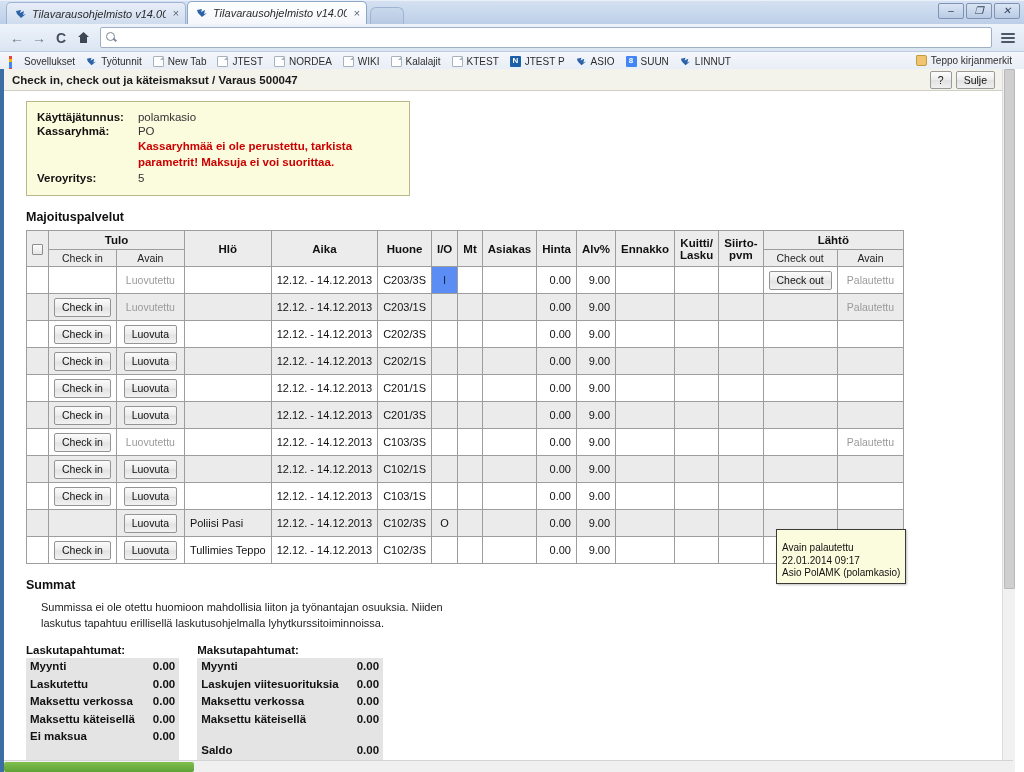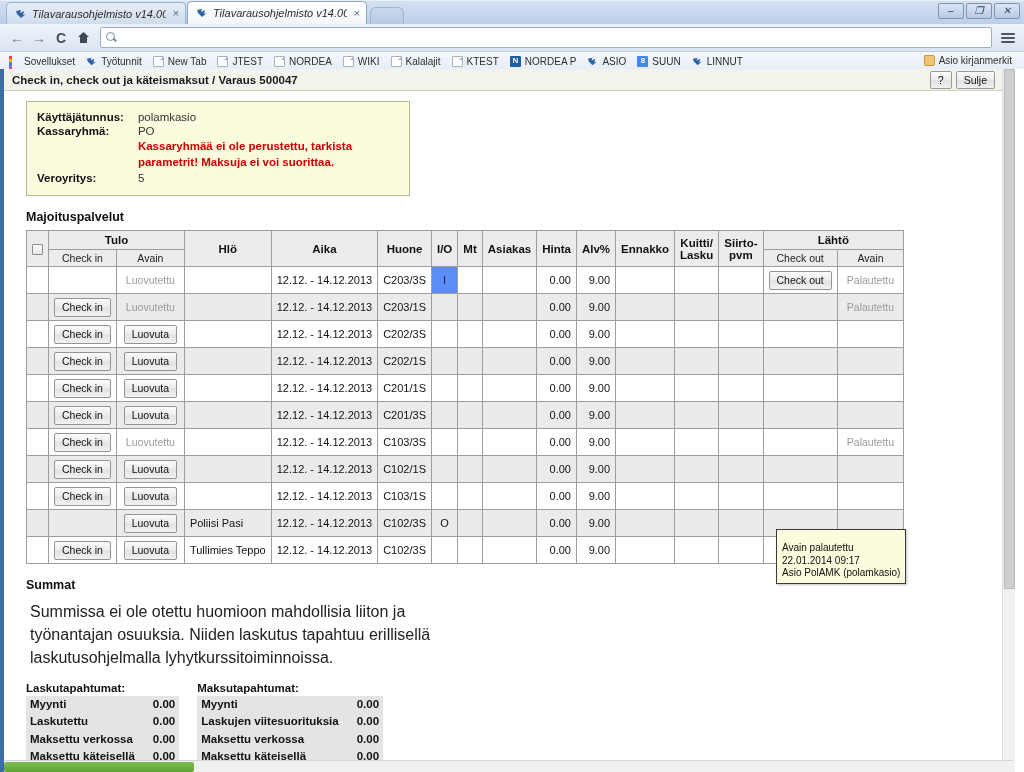--- a/index.html
+++ b/index.html
@@ -396,24 +396,24 @@
     font-size: 10px;
     line-height: 1.25;
     color: #111;
     box-shadow: 1px 1px 2px rgba(0,0,0,.25);
     white-space: nowrap;
     z-index: 50;
   }
 
   
   .summat-note {
-    font-size: 16px;
+    font-size: 11px;
     color: #222;
     line-height: 1.45;
-    margin: 8px 0 12px 4px;
+    margin: 8px 0 12px 15px;
     max-width: 430px;
   }
   .sumcols {
     display: flex;
     gap: 18px;
   }
   .sumcol { }
   .sumcol .caption {
     font-size: 11.5px;
     font-weight: bold;
@@ -535,21 +535,21 @@
     <div class="bm">
       <span class="ico ico-page"></span>
       <span>Kalalajit</span>
     </div>
     <div class="bm">
       <span class="ico ico-page"></span>
       <span>KTEST</span>
     </div>
     <div class="bm">
       <span class="ico ico-nordea"></span>
-      <span>NORDEA P</span>
+      <span>JTEST P</span>
     </div>
     <div class="bm">
       <span class="ico ico-bird">
         <svg width="11" height="11" viewBox="0 0 12 12">
             <path d="M1 3 L6 2 L5 5 L9 3 L8 7 L11 6 L6 10 L2 6 Z" fill="#2c62a8"></path>
           </svg>
       </span>
       <span>ASIO</span>
     </div>
     <div class="bm">
@@ -560,21 +560,21 @@
       <span class="ico ico-bird">
         <svg width="11" height="11" viewBox="0 0 12 12">
             <path d="M1 3 L6 2 L5 5 L9 3 L8 7 L11 6 L6 10 L2 6 Z" fill="#2c62a8"></path>
           </svg>
       </span>
       <span>LINNUT</span>
     </div>
 
     <div class="bm bm-right">
       <span class="ico ico-folder"></span>
-      <span>Asio kirjanmerkit</span>
+      <span>Teppo kirjanmerkit</span>
     </div>
   </div>
 
   <div class="viewport">
     <div class="page">
 
       <div class="apphead">
         <div class="title">Check in, check out ja käteismaksut / Varaus 500047</div>
         <div class="btns">
           <button class="btn">?</button>

